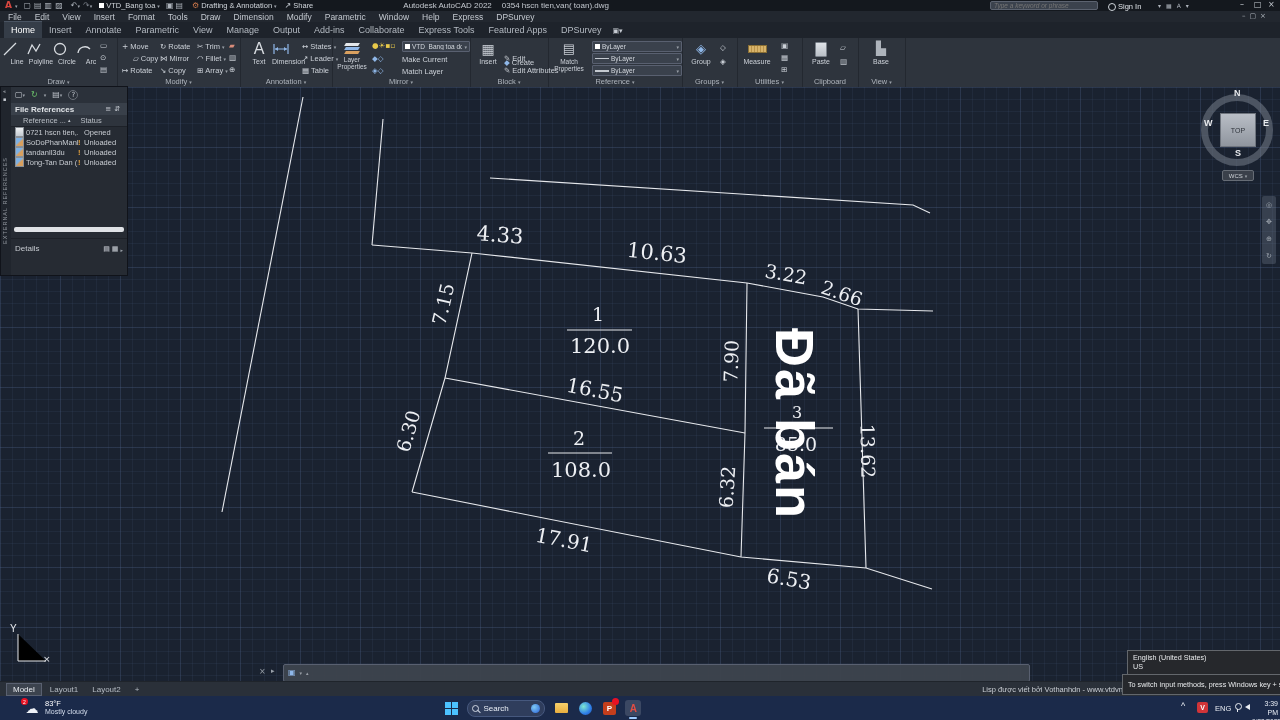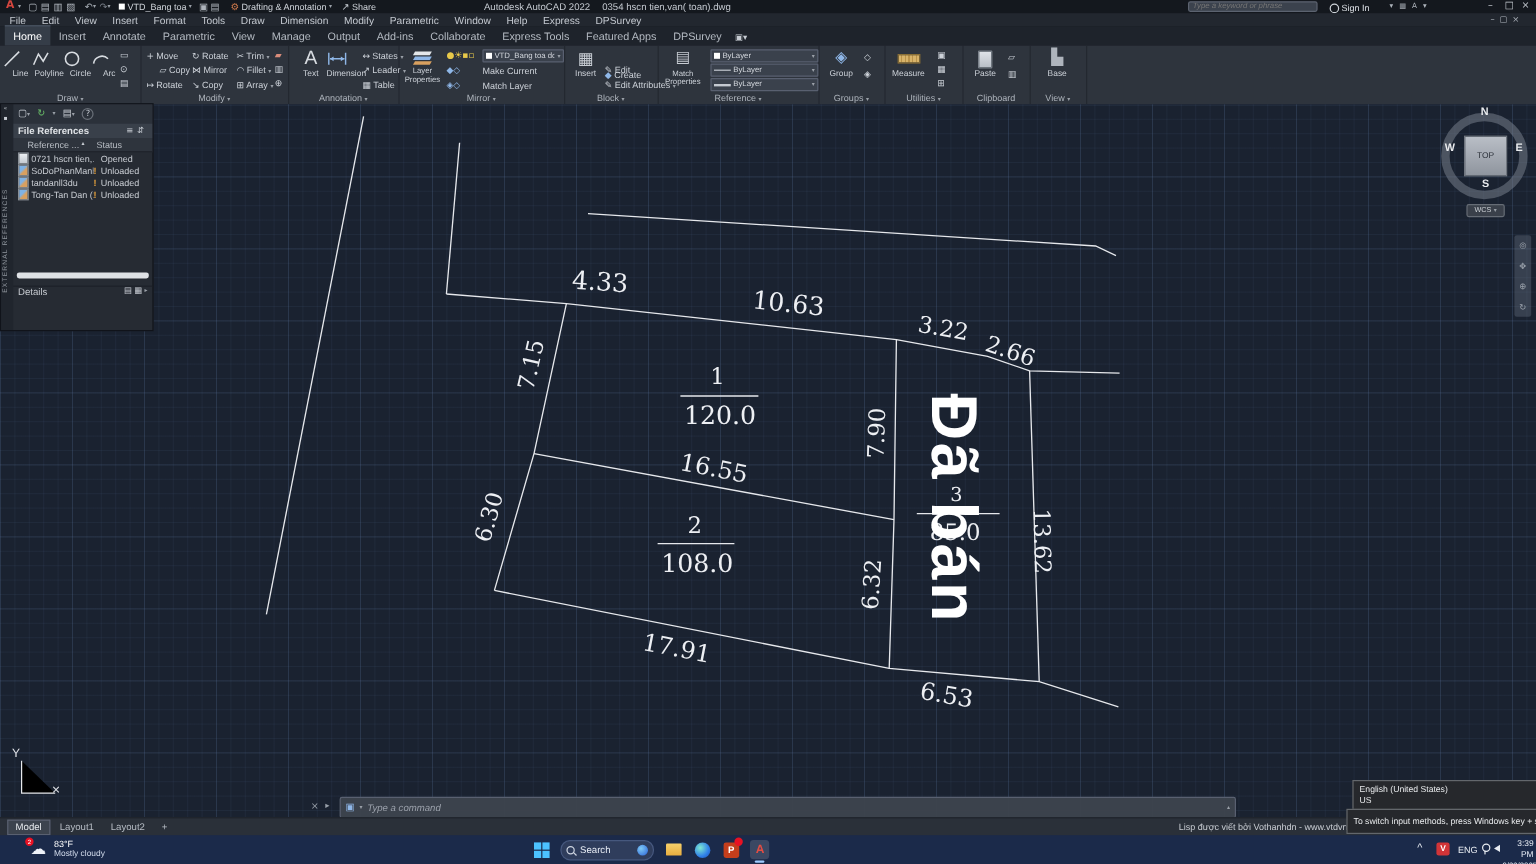--- a/index.html
+++ b/index.html
@@ -414,21 +414,21 @@
         <span>Unloaded</span>
       </div>
       <div class="xrow">
         <span class="fi fi-img"></span>
         <span class="xname">Tong-Tan Dan (1)</span>
         <span class="xwarn">!</span>
         <span>Unloaded</span>
       </div>
       <div style="flex:1"></div>
       <div style="height:5px;margin:0 3px;background:#dfe2e6;border-radius:2px"></div>
-      <div style="height:14px;display:flex;align-items:flex-start;padding:0 4px;border-top:1px solid #1d2128;margin-top:6px">
+      <div style="height:14px;display:flex;align-items:flex-end;padding:0 4px;border-top:1px solid #1d2128;margin-top:6px">
         <span style="flex:1;font-size:8px;color:#c6cad0">Details</span>
         <span class="ic" style="font-size:7px;letter-spacing:2px">▤▦</span>
         <span class="chev">▸</span>
       </div>
       <div style="height:22px"></div>
     </div>
   </div>
 
   <div class="abs" id="viewcube">
     <div id="vc-ring"></div>
@@ -448,21 +448,20 @@
     <span>✥</span>
     <span>⊕</span>
     <span>↻</span>
   </div>
 
   <span class="abs ic" style="left:259px;top:668px;font-size:8px;color:#99a0a9">×</span>
   <span class="abs ic" style="left:271px;top:668px;font-size:7px;color:#99a0a9">▸</span>
   <div class="abs" id="cmdline">
     <span class="ic" style="font-size:8px;color:#8fb7e8">▣</span>
     <span class="chev">▾</span>
-    <span id="cmd-ph" style="flex:1">Type a command</span>
     <span class="chev">▴</span>
   </div>
 
   <div class="abs" id="bottombar">
     <span class="mtab active" style="margin-left:6px">Model</span>
     <span class="mtab">Layout1</span>
     <span class="mtab">Layout2</span>
     <span class="mtab">+</span>
     <span style="flex:1"></span>
     <span style="font-size:7.5px;color:#c9cdd3">Lisp được viết bởi Vothanhdn - www.vtdvn.com</span>

